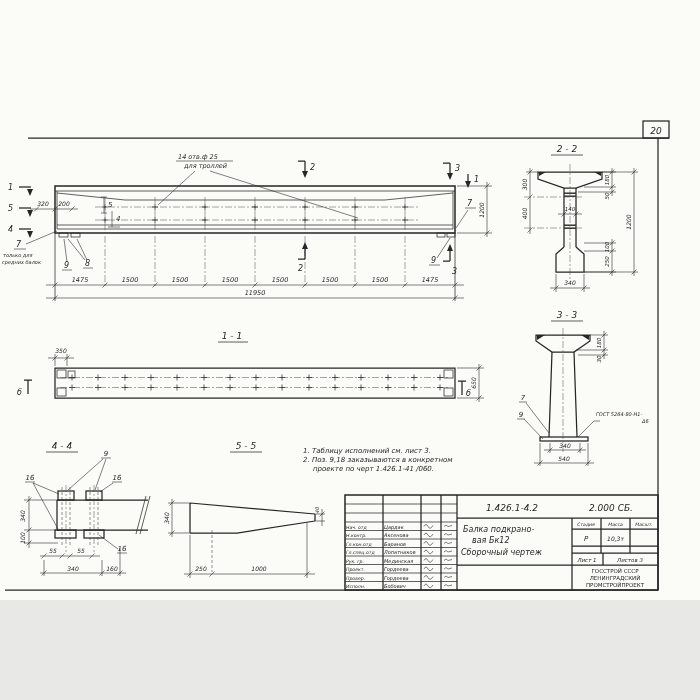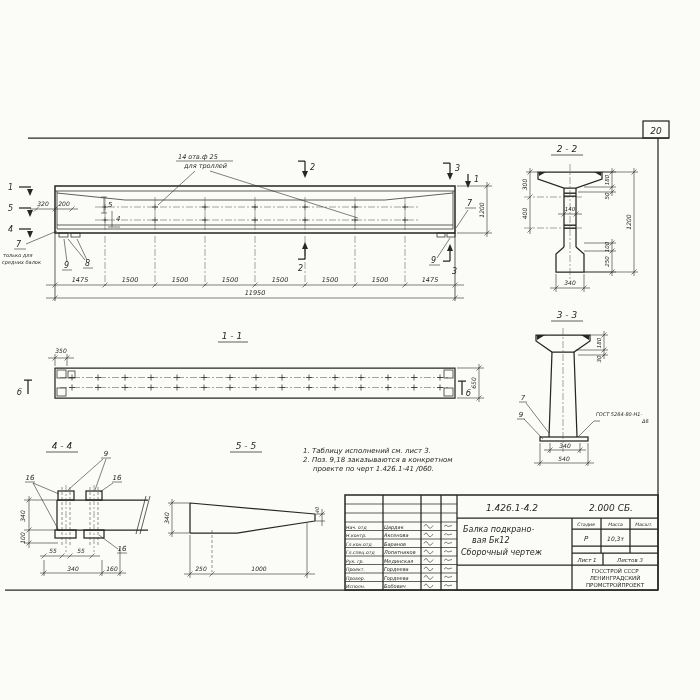--- a/index.html
+++ b/index.html
@@ -1,16 +1,16 @@
 <!DOCTYPE html>
 <html><head>
 <meta charset="utf-8">
 <style>
   html,body{margin:0;padding:0;background:#e8e8e6;}
-  #sheet{width:700px;height:700px;background:#fbfbf8;position:relative;}
+  #sheet{width:700px;height:600px;background:#fbfbf8;position:relative;}
   svg text{font-family:"DejavU Sans","DejaVu Sans",sans-serif;font-style:italic;fill:#1f1f1f;}
   .t45{font-size:4.6px}.t5{font-size:5px}.t55{font-size:5.5px}.t6{font-size:6px}
   .t65{font-size:6.5px}.t7{font-size:7px}.t8{font-size:8px}.t9{font-size:9px}
   .mid{text-anchor:middle}
   .up{font-style:normal}
   .ln{stroke:#262626;stroke-width:1.25;fill:none}
   .ln2{stroke:#262626;stroke-width:1.5;fill:none}
   .tn{stroke:#2c2c2c;stroke-width:.75;fill:none}
   .dm{stroke:#2c2c2c;stroke-width:.6;fill:none}
   .cl{stroke:#4a4a4a;stroke-width:.5;fill:none;stroke-dasharray:7 2 2 2}

